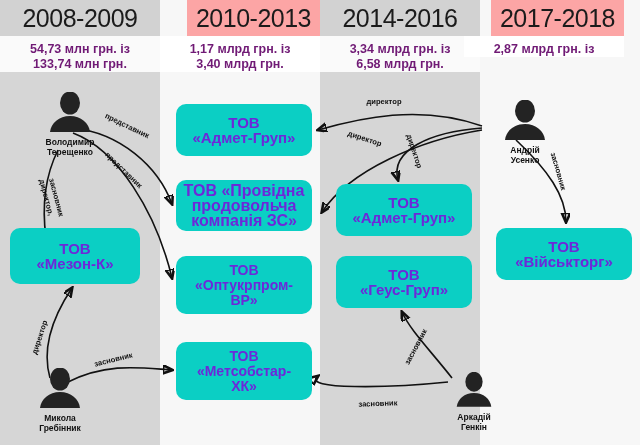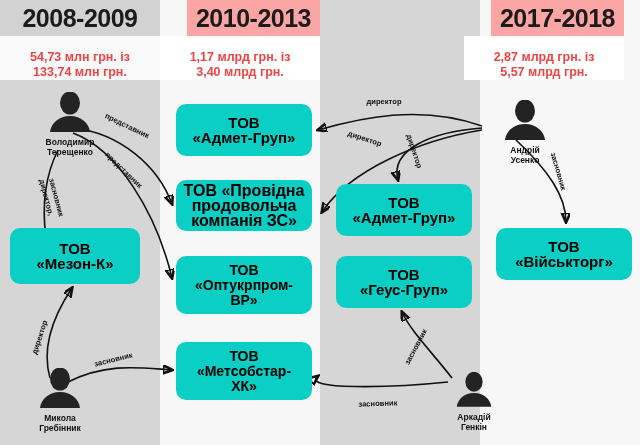--- a/index.html
+++ b/index.html
@@ -15,42 +15,42 @@
   
   .col-bg{position:absolute;top:0;bottom:0;}
   .col-bg.shade{background:#d6d6d6;}
   .col-bg.light{background:#f7f7f7;}
 
   
   .hdr{position:absolute;top:0;height:88px;}
   .hdr .titleband{
     height:36px;line-height:36px;
     text-align:center;
-    font-size:25px;font-weight:bold;letter-spacing:-0.5px;
+    font-size:25px;font-weight:normal;letter-spacing:-0.5px;
     color:#1b1b1b;
   }
   .hdr.shade .titleband{background:#d2d2d2;}
   .hdr.light .titleband{background:#fca5a5;margin-left:27px;}
   .hdr .sub{
-    padding-top:14px;
+    padding-top:6px;
     text-align:center;
     font-size:12.5px;font-weight:bold;line-height:15px;
-    color:#ef4444;
+    color:#701a75;
   }
   .hdr.shade .sub{background:#fafafa;}
   .hdr.light .sub{background:#ffffff;}
 
   
   .box{
     position:absolute;
     background:#0bcfc4;
     border-radius:10px;
     display:flex;align-items:center;justify-content:center;
     text-align:center;
-    color:#000000;
+    color:#6d28d9;
     font-weight:bold;
     line-height:15px;
     box-sizing:border-box;
     padding:4px 4px;
   }
   .box span{display:block;}
 
   
   .person{position:absolute;text-align:center;}
   .person .silh{margin:0 auto;}
@@ -86,26 +86,32 @@
   </div>
 
   <div class="hdr light" style="left:160px;width:160px;">
     <div class="titleband">2010-2013</div>
     <div class="sub">
       <div>1,17 млрд грн. із</div>
       <div>3,40 млрд грн.</div>
     </div>
   </div>
 
+  <div class="hdr shade" style="left:320px;width:160px;">
+    <div class="titleband">2014-2016</div>
+    <div class="sub">
+      <div>3,34 млрд грн. із</div>
+      <div>6,58 млрд грн.</div>
+    </div>
+  </div>
 
   <div class="hdr light" style="left:464px;width:160px;">
     <div class="titleband">2017-2018</div>
     <div class="sub">
       <div>2,87 млрд грн. із</div>
-      <div>5,57 млрд грн.</div>
     </div>
   </div>
 
   <svg id="arrows" viewBox="0 0 640 445">
     <defs>
       <marker id="ah" markerWidth="7" markerHeight="7" refX="5.6" refY="2.6" orient="auto">
         <path d="M0,0 L6,2.6 L0,5.2 z" fill="#111" stroke="none"></path>
       </marker>
     </defs>
 

